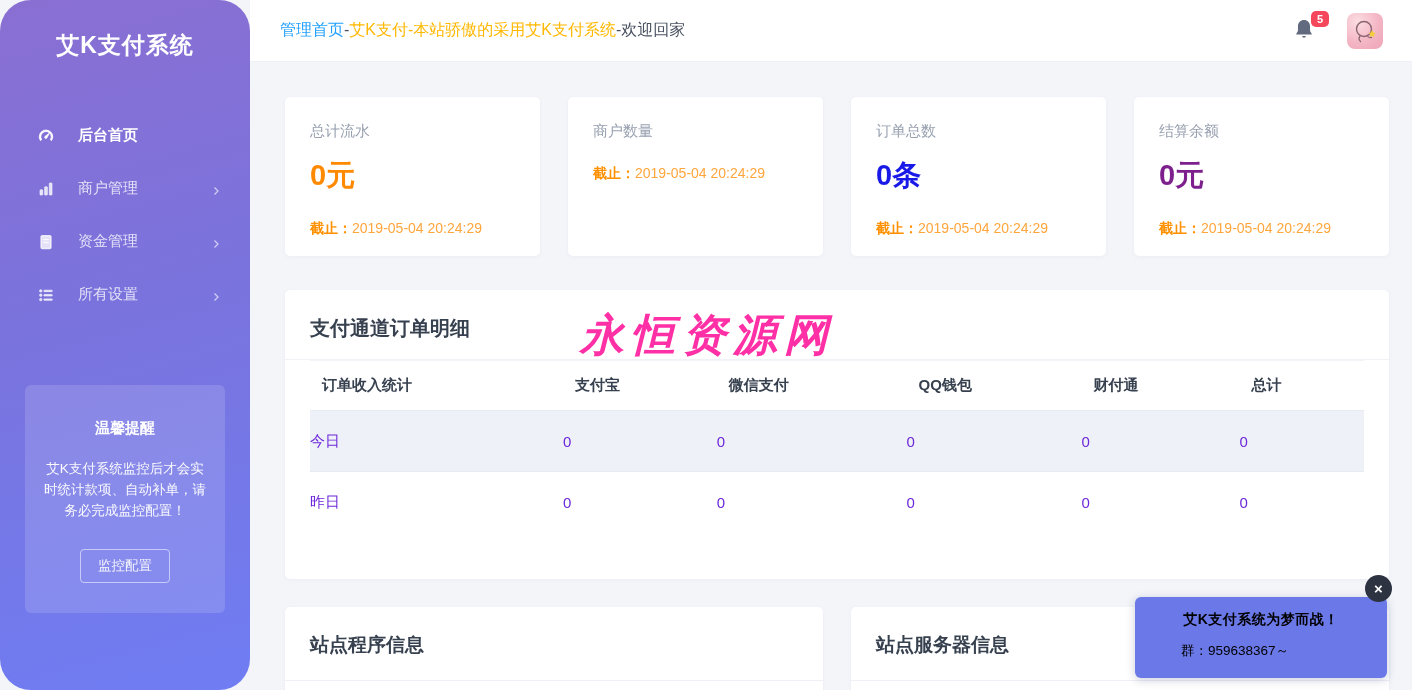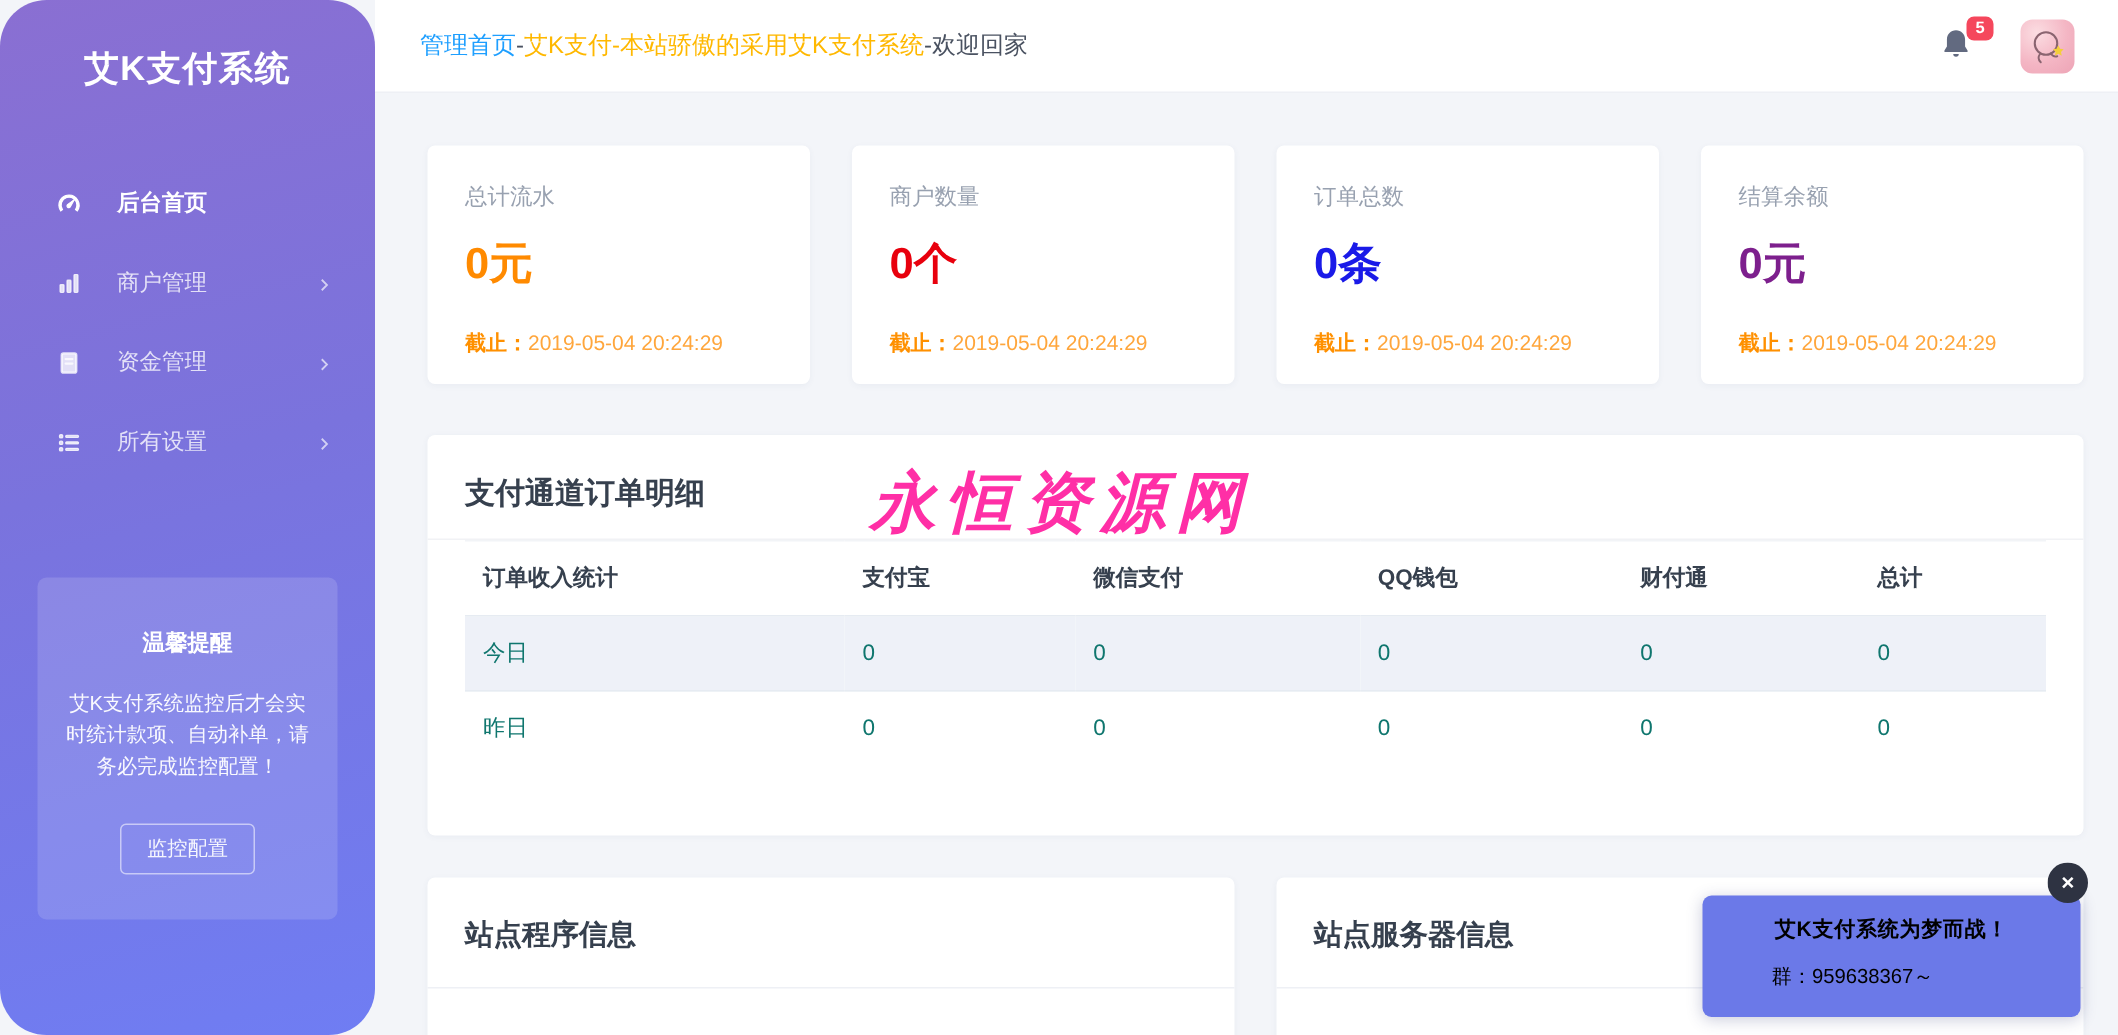--- a/index.html
+++ b/index.html
@@ -60,21 +60,21 @@
   .panel { background:#fff; border-radius:5px; box-shadow:0 1px 4px rgba(60,70,110,.05); position:relative; }
   .order-panel { margin-top:34px; padding-bottom:46px; }
   .panel-title { font-size:20px; font-weight:bold; color:#36404e; padding:25px 25px 17px;
     border-bottom:1px solid #f1f2f5; }
   .watermark { position:absolute; left:295px; top:16px; font-family:"DejaVu Serif","Liberation Serif",serif;
     font-weight:bold; font-style:italic; font-size:44px; color:#ff2fa6; letter-spacing:7px; pointer-events:none; z-index:3; }
 
   table.orders { width:calc(100% - 50px); margin:0 25px; border-collapse:collapse; table-layout:fixed;
     border-top:1px solid #f2f4f7; }
   table.orders th { text-align:left; font-size:15px; font-weight:bold; color:#36404e; height:50px; padding-left:12px; }
-  table.orders td { text-align:left; font-size:15px; color:#0f766e; height:50px; padding-left:12px; }
+  table.orders td { text-align:left; font-size:15px; color:#6d28d9; height:61px; }
   tr.hl { background:#eef1f8; }
   tr.hl td { border-top:1px solid #e6ebf2; border-bottom:1px solid #e6ebf2; }
   .cw0{width:24%;} .cw1{width:14.6%;} .cw2{width:18%;} .cw3{width:16.6%;} .cw4{width:15%;} .cw5{width:11.8%;}
 
   .bottom-row { display:flex; gap:28px; margin-top:28px; }
   .bottom-panel { flex:1; height:200px; }
   .bottom-panel .panel-title { font-size:19px; padding:25px 25px 22px; border-bottom:1px solid #eef0f5; }
 
   
   .popup { position:fixed; right:25px; bottom:12px; width:252px; background:#6b79e8; border-radius:6px;
@@ -185,21 +185,20 @@
 <main class="content">
 
   <div class="stats-row">
     <div class="stat-card">
       <div class="stat-label">总计流水</div>
       <div class="stat-value v0">0元</div>
       <div class="stat-date"><b>截止：</b><span>2019-05-04 20:24:29</span></div>
     </div>
     <div class="stat-card">
       <div class="stat-label">商户数量</div>
-      <div class="stat-value v1">0个</div>
       <div class="stat-date"><b>截止：</b><span>2019-05-04 20:24:29</span></div>
     </div>
     <div class="stat-card">
       <div class="stat-label">订单总数</div>
       <div class="stat-value v2">0条</div>
       <div class="stat-date"><b>截止：</b><span>2019-05-04 20:24:29</span></div>
     </div>
     <div class="stat-card">
       <div class="stat-label">结算余额</div>
       <div class="stat-value v3">0元</div>

